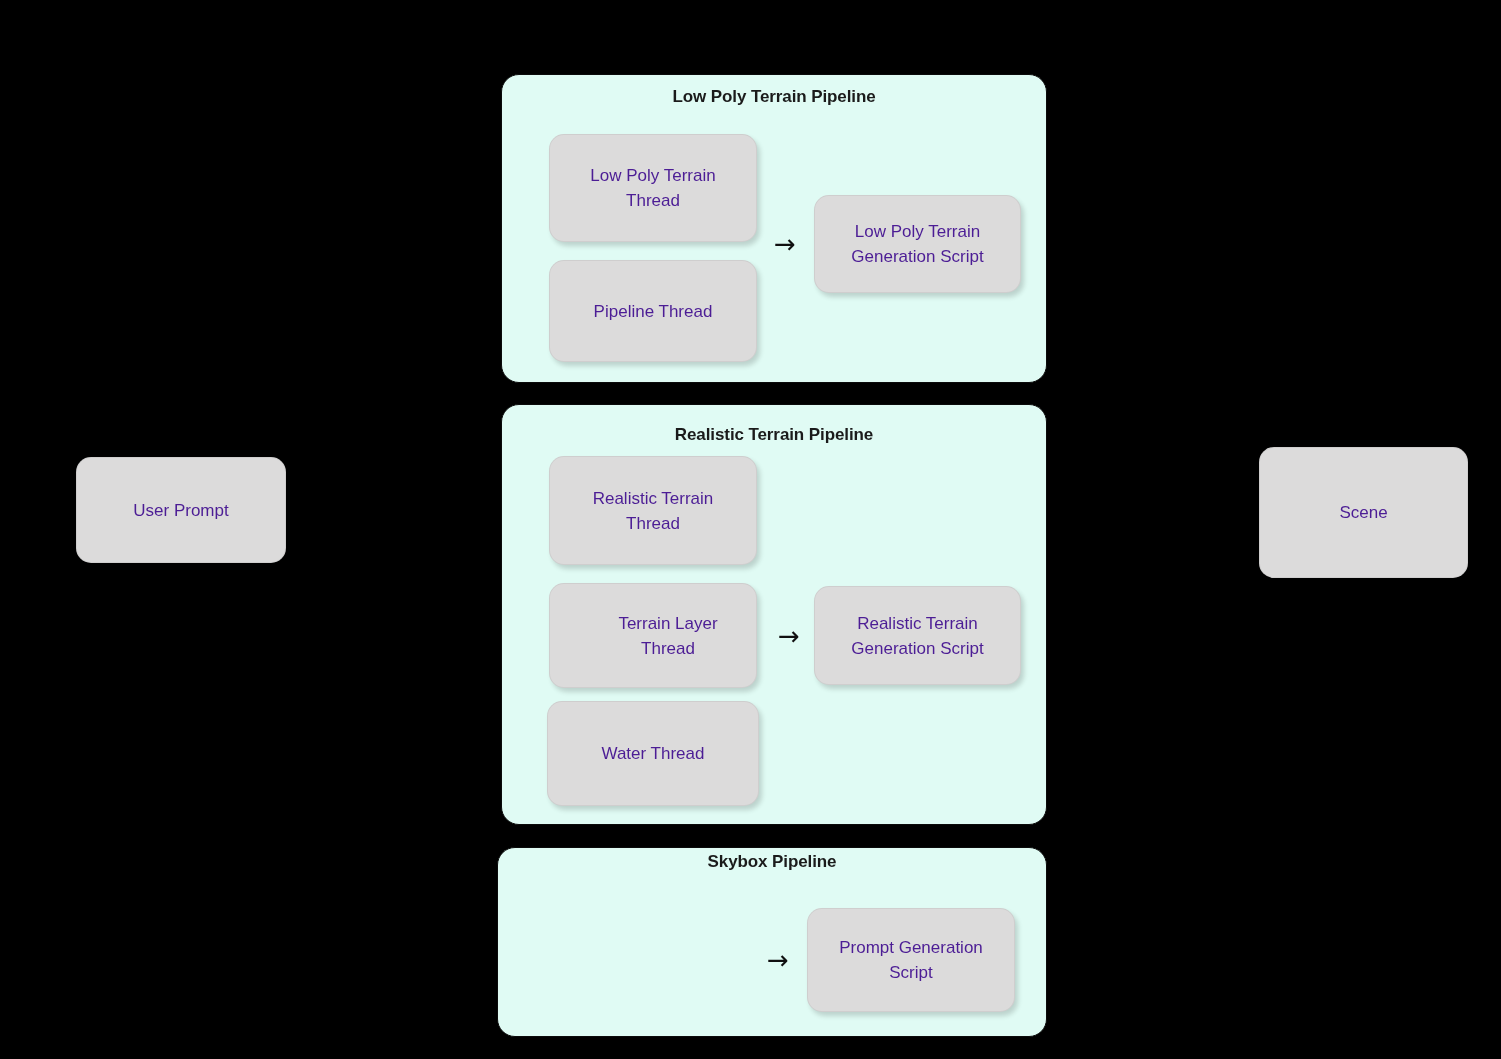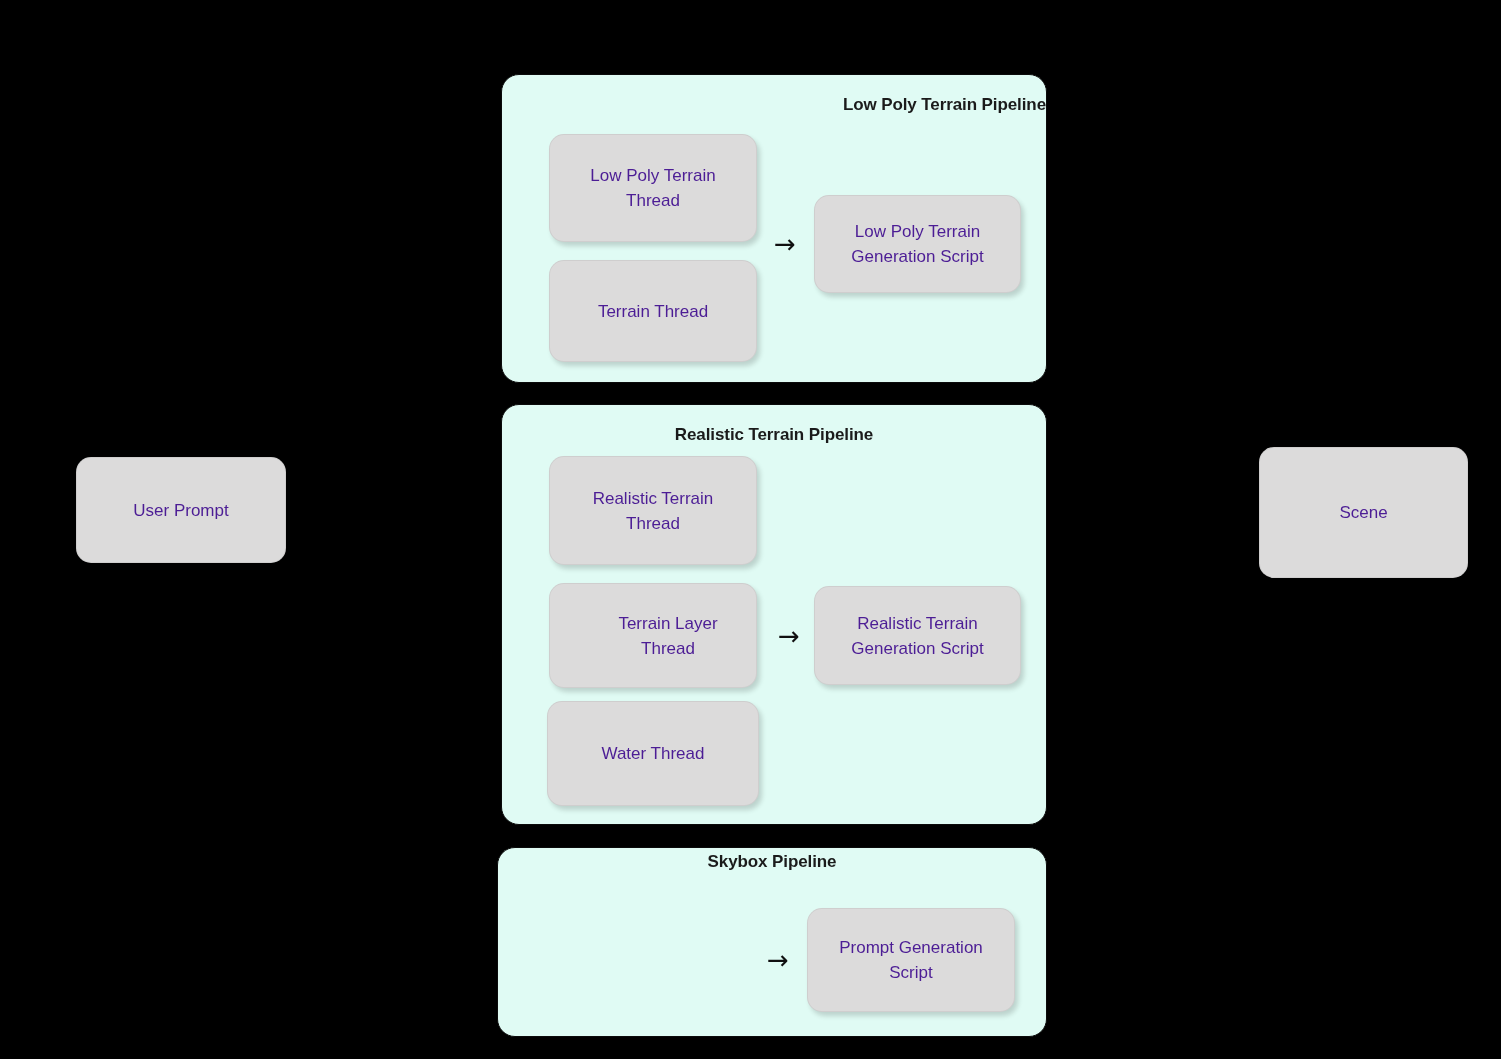--- a/index.html
+++ b/index.html
@@ -90,30 +90,30 @@
 
   <div class="node standalone" style="left:76px; top:457px; width:210px; height:106px;">
     <span class="node-label">User Prompt</span>
   </div>
 
   <div class="node standalone" style="left:1259px; top:447px; width:209px; height:131px;">
     <span class="node-label">Scene</span>
   </div>
 
   <div class="cluster" style="left:501px; top:74px; width:546px; height:309px;">
-    <div class="cluster-title" style="top:20px;text-align:right;">Low Poly Terrain Pipeline</div>
+    <div class="cluster-title" style="top:12px;">Low Poly Terrain Pipeline</div>
   </div>
 
   <div class="node" style="left:549px; top:134px; width:208px; height:108px;">
     <span class="node-label">Low Poly Terrain
 Thread</span>
   </div>
 
   <div class="node" style="left:549px; top:260px; width:208px; height:102px;">
-    <span class="node-label">Terrain Thread</span>
+    <span class="node-label">Pipeline Thread</span>
   </div>
 
   <div class="arrow" style="left:768px; top:228px; width:34px; height:32px;">→</div>
 
   <div class="node" style="left:814px; top:195px; width:207px; height:98px;">
     <span class="node-label">Low Poly Terrain
 Generation Script</span>
   </div>
 
   <div class="cluster" style="left:501px; top:404px; width:546px; height:421px;">

